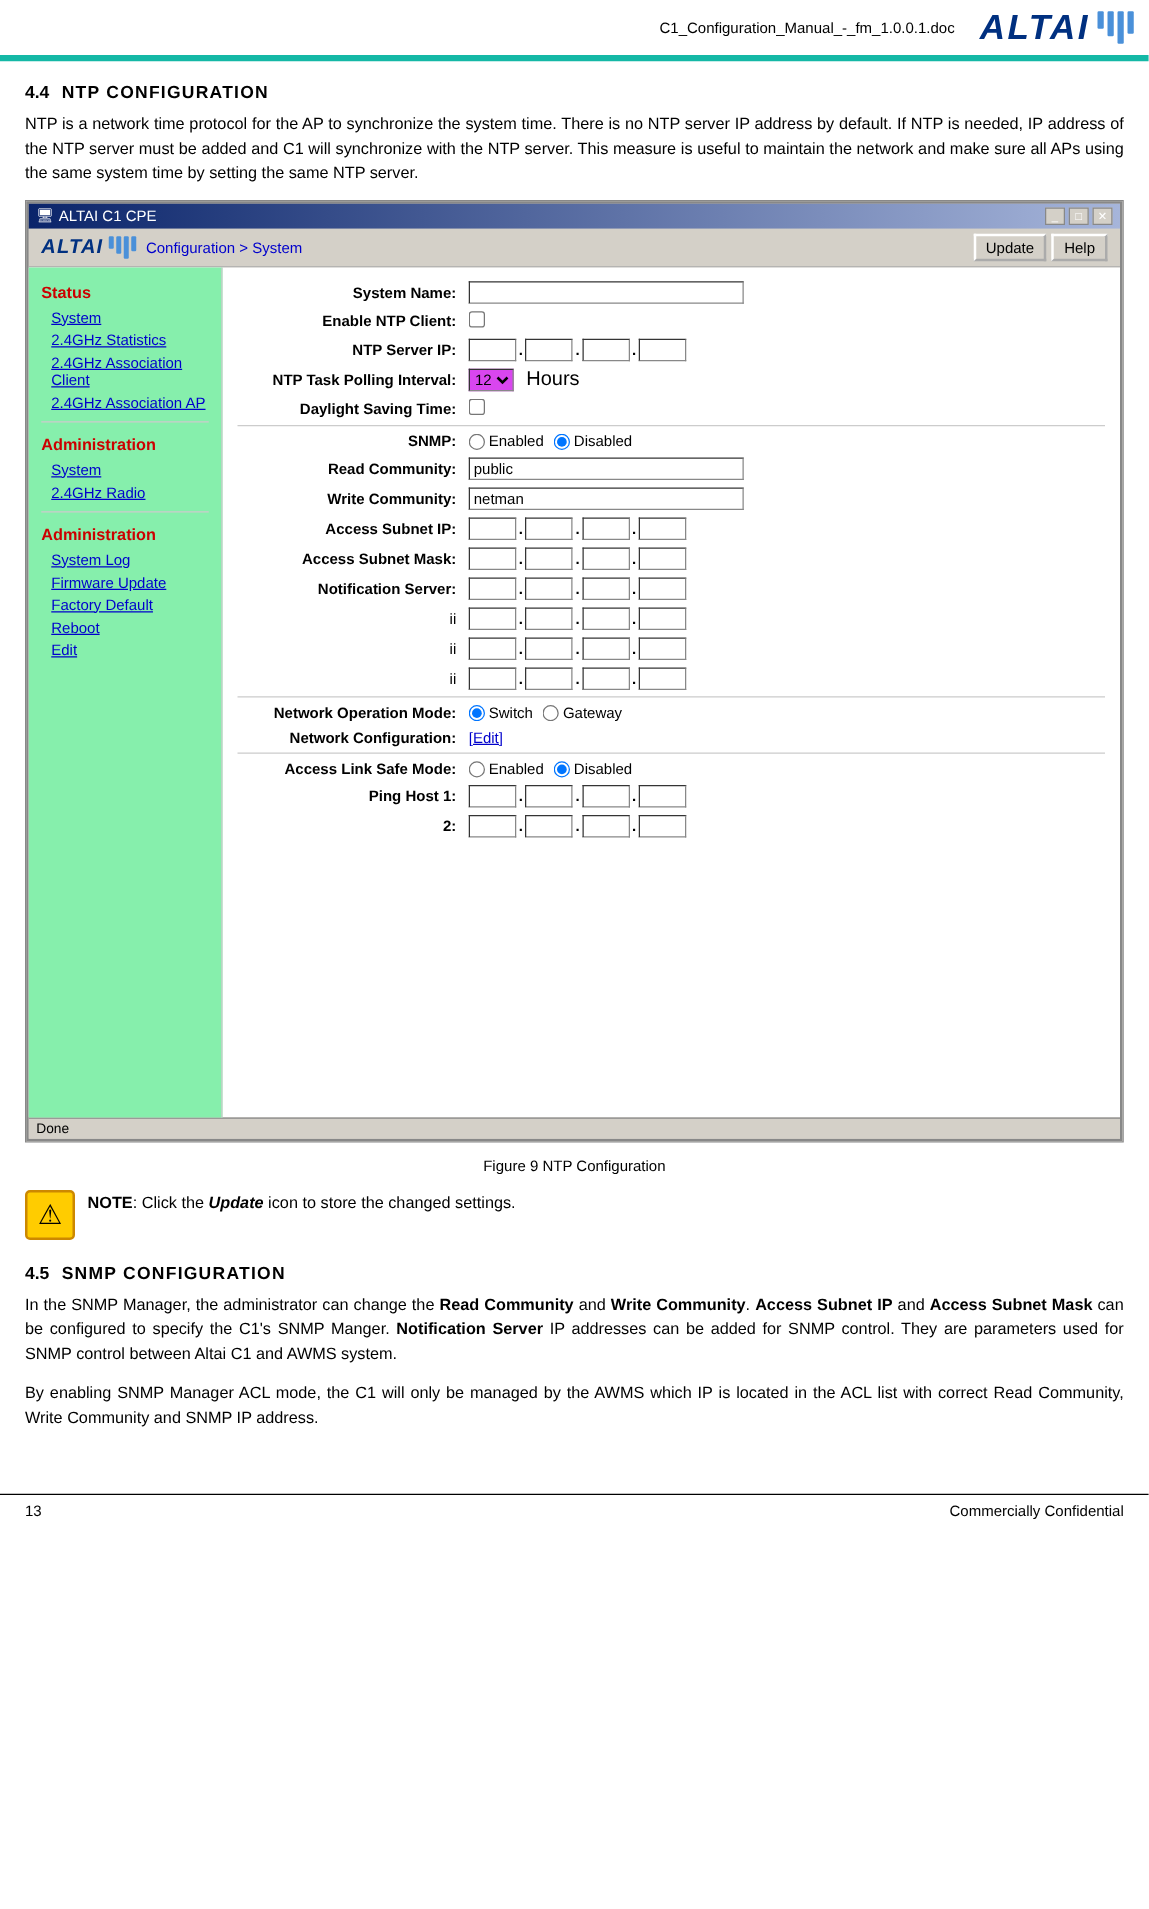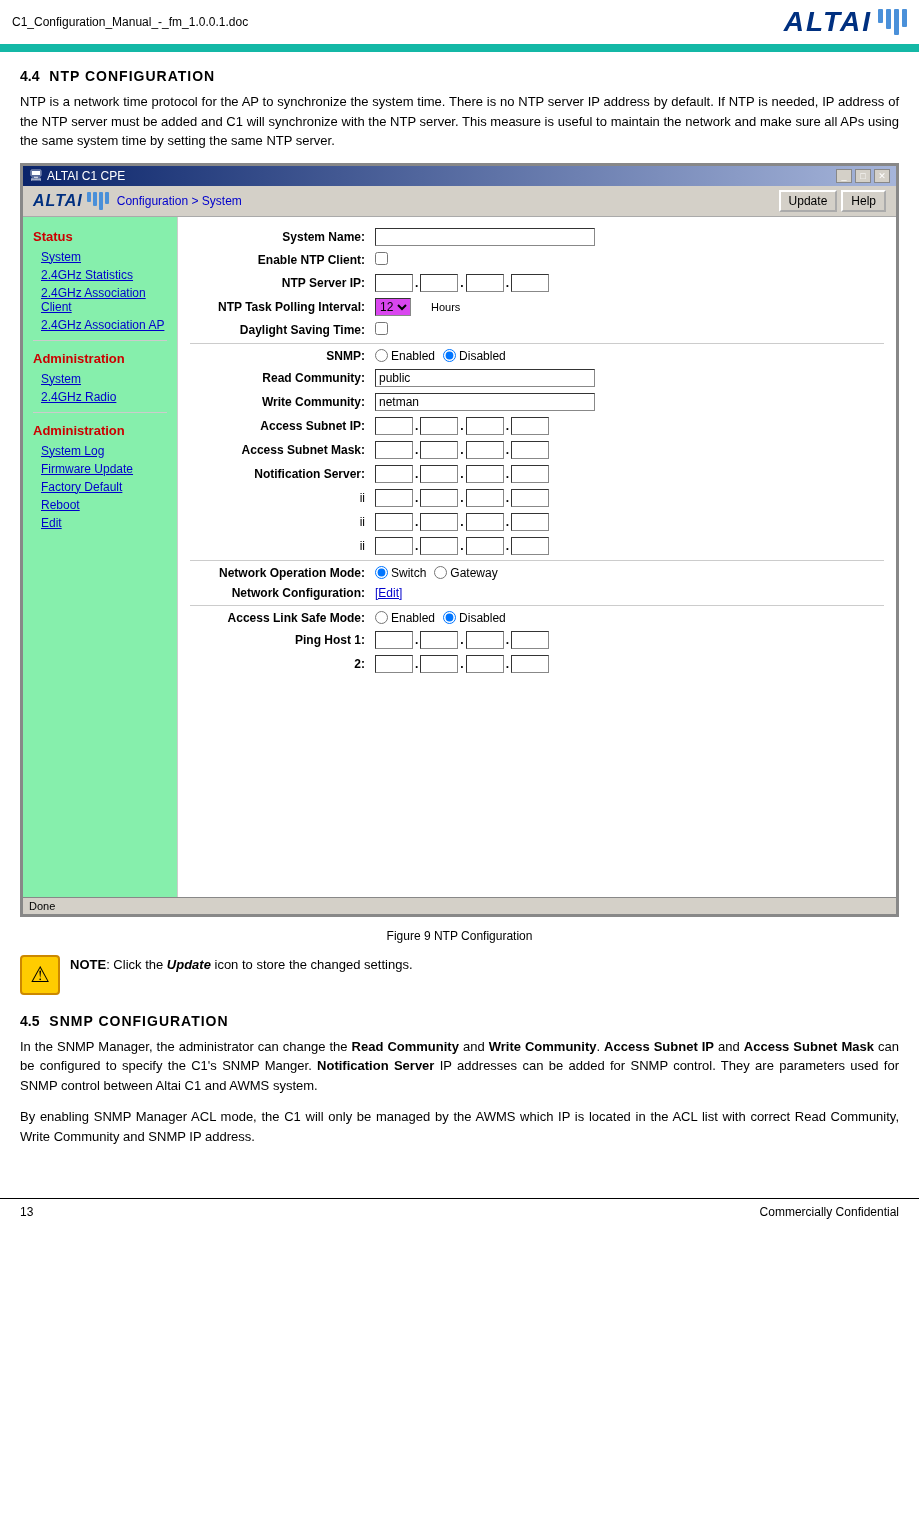--- a/index.html
+++ b/index.html
@@ -8,24 +8,24 @@
       font-size: 13px;
       background: #fff;
       color: #000;
       width: 919px;
       min-height: 1527px;
     }
 
     
     .doc-header {
       display: flex;
-      justify-content: space-between;
+      justify-content: flex-end;
       align-items: center;
       padding: 6px 12px;
-      border-bottom: 8px solid #14b8a6;
+      border-bottom: 5px solid #14b8a6;
       margin-bottom: 8px;
       gap: 20px;
     }
     .doc-header .doc-title {
       font-size: 12px;
       color: #000;
     }
     .altai-logo {
       display: flex;
       align-items: center;
@@ -226,36 +226,36 @@
     .ip-dot { font-weight: bold; }
 
     
     .radio-group, .check-group {
       display: flex;
       align-items: center;
       gap: 8px;
     }
     .radio-label, .check-label {
       display: flex;
-      align-items: flex-start;
+      align-items: flex-end;
       gap: 3px;
       font-size: 12px;
     }
 
     
     .ui-select {
       border: 1px inset #888;
       background: #d946ef;
       font-size: 12px;
       height: 18px;
     }
 
     .hours-label {
-      font-size: 11px;
-      margin-left: 16px;
+      font-size: 16px;
+      margin-left: 6px;
     }
 
     
     .form-separator td {
       padding: 2px 0;
     }
     .h-rule {
       border: none;
       border-top: 1px solid #ccc;
       margin: 0;

